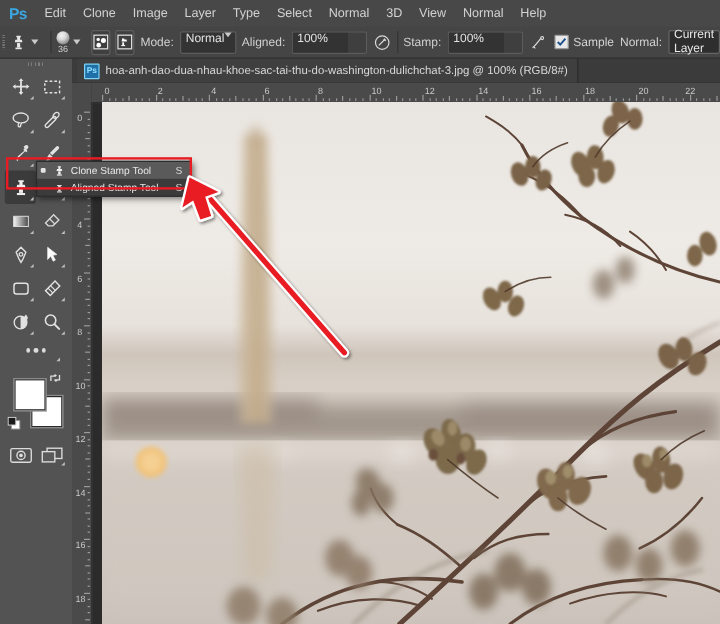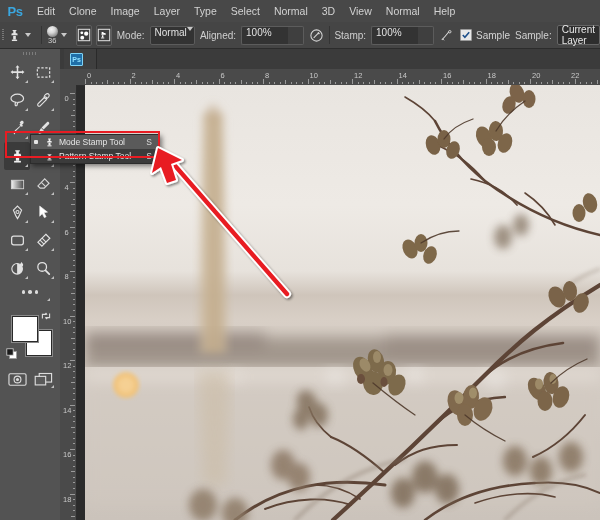--- a/index.html
+++ b/index.html
@@ -318,29 +318,30 @@
 
     <div class="chkwrap">
       <span class="chk">
         <svg width="8" height="8" viewBox="0 0 10 10">
             <path d="M1 5l2.6 2.8L9 1.6" stroke="#1d4f8a" stroke-width="2" fill="none"></path>
           </svg>
       </span>
       <span class="chklabel">Sample</span>
     </div>
 
-    <div class="opt-label">Sample:</div>
+    <div class="opt-label">Normal:</div>
     <div class="sample-select">
       <span>Current Layer</span>
     </div>
   </div>
 
   <div class="tabbar">
     <div class="doctab">
       <span class="tab-thumb">Ps</span>
+      <span class="tab-title">hoa-anh-dao-dua-nhau-khoe-sac-tai-thu-do-washington-dulichchat-3.jpg @ 100% (RGB/8#)</span>
     </div>
   </div>
 
   <div class="toolbar">
     <div class="tb-inner">
 
       <div class="tb-grip">
           <i></i>
         </div>
 
@@ -952,33 +953,33 @@
   <div class="flyout">
     <div class="fly-item selected">
       <span class="fly-dot"></span>
       <span class="fly-ic">
         <svg width="11" height="11" viewBox="0 0 16 16">
           <path d="M6 2.3h4v1.3H9.2v2.1h1.7l.6 2.2H4.5l.6-2.2h1.7V3.6H6z" fill="#efefef"></path>
           <rect x="6.5" y="8.4" width="3" height="3.6" fill="#efefef"></rect>
           <rect x="5" y="12.1" width="6" height="1.5" fill="#efefef"></rect>
         </svg>
       </span>
-      <span class="fly-label">Mode Stamp Tool</span>
+      <span class="fly-label">Clone Stamp Tool</span>
       <span class="fly-key">S</span>
     </div>
     <div class="fly-item">
       <span class="fly-dot blank"></span>
       <span class="fly-ic">
         <svg width="11" height="11" viewBox="0 0 16 16">
           <path d="M5.2 4.6h5.6v1.2H9.6v1.4h1.5l.6 2.1H4.3l.6-2.1h1.5V5.8H5.2z" fill="#d9d9d9"></path>
           <rect x="6.4" y="9.6" width="3.2" height="2.6" fill="#d9d9d9"></rect>
           <rect x="5" y="12.3" width="6" height="1.4" fill="#d9d9d9"></rect>
         </svg>
       </span>
-      <span class="fly-label">Pattern Stamp Tool</span>
+      <span class="fly-label">Aligned Stamp Tool</span>
       <span class="fly-key">S</span>
     </div>
   </div>
 
   <div class="redbox"></div>
 
   <svg class="arrowsvg">
     <defs>
       <filter id="arrShadow" x="-50%" y="-50%" width="200%" height="200%">
         <feDropShadow dx="1.5" dy="1.5" stdDeviation="1.2" flood-color="#000000" flood-opacity="0.45"></feDropShadow>

